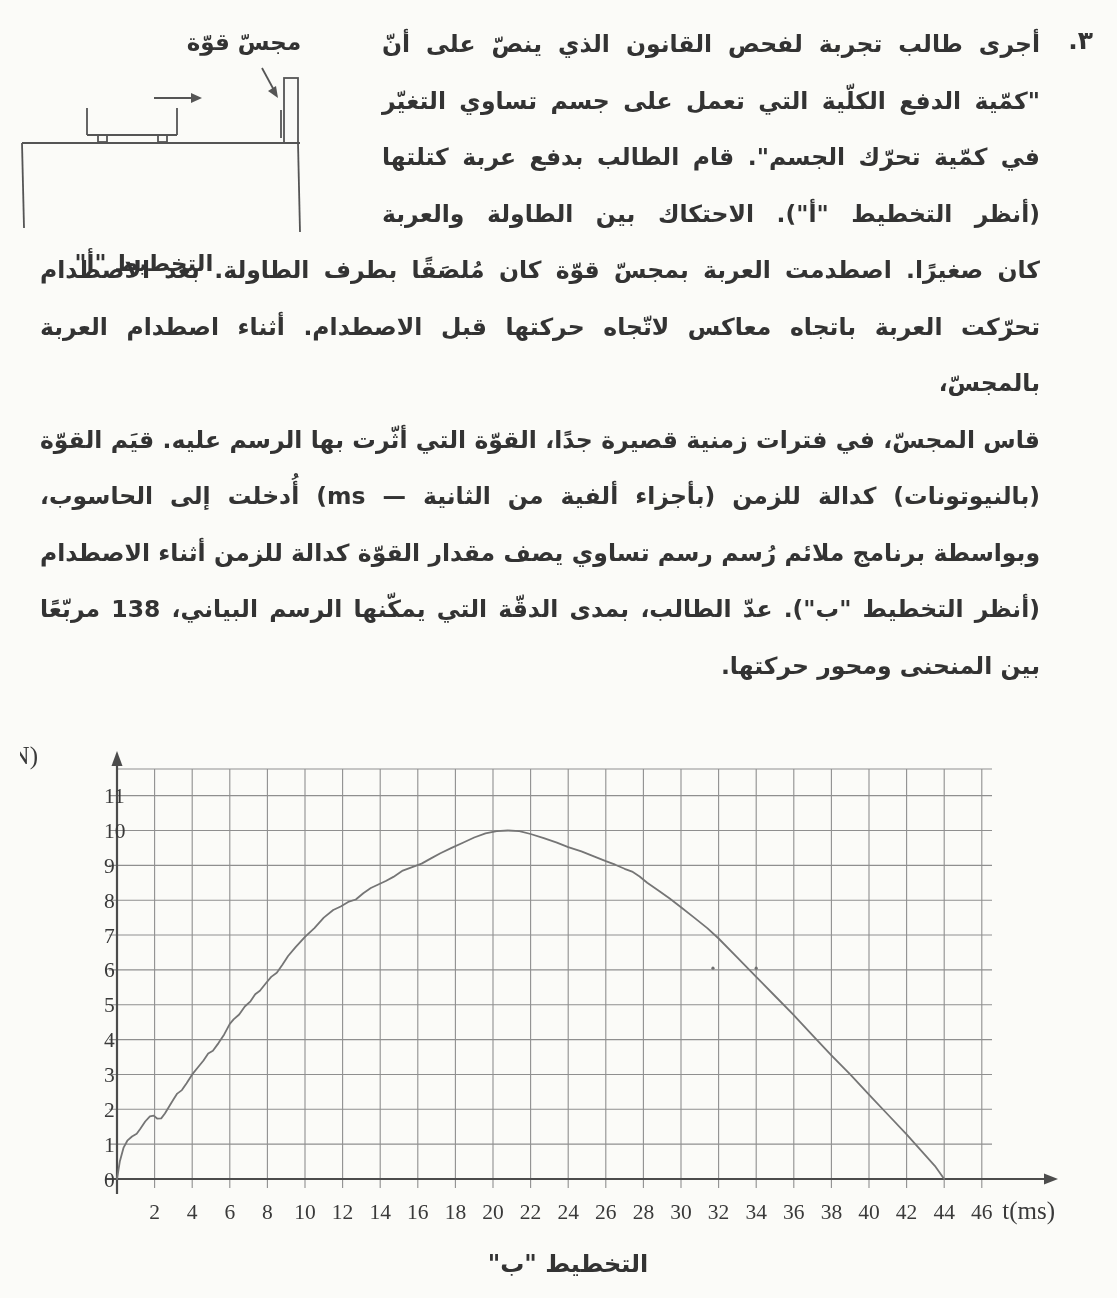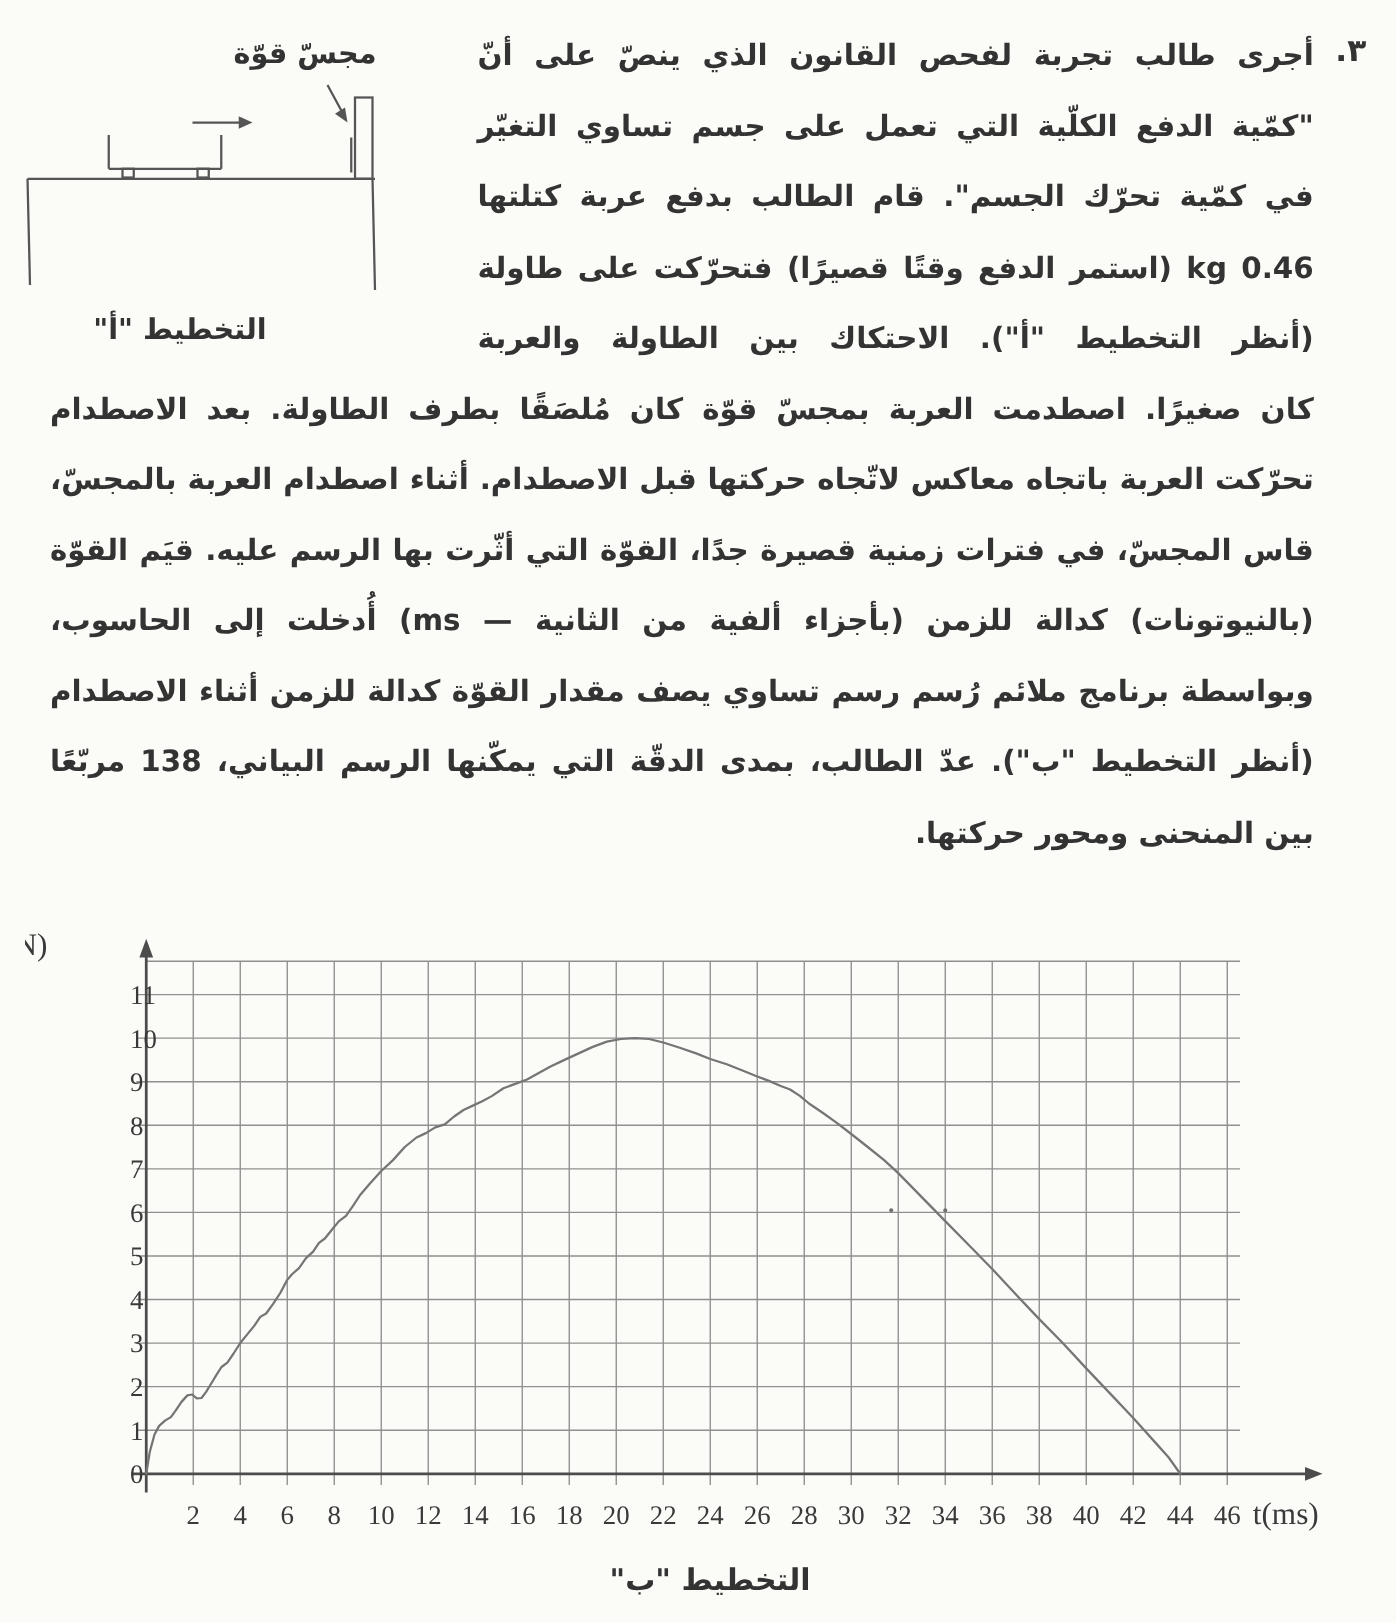--- a/index.html
+++ b/index.html
@@ -11,21 +11,21 @@
     font-family:"DejaVu Sans", sans-serif;
     color:#2f2f2f;
     direction:rtl;
   }
   
   .qnum{
     position:absolute;top:26px;right:24px;
     font-size:25px;font-weight:700;color:#333;
   }
   .qtext{
-    position:absolute;top:16px;right:66px;left:40px;
+    position:absolute;top:16px;right:77px;left:40px;
     font-size:23.5px;font-weight:700;line-height:56.5px;
     color:#333;
   }
   .qtext .ln{display:block;white-space:nowrap;}
   .qtext .j{white-space:normal;text-align:justify;text-align-last:justify;}
   .qtext .narrow{margin-left:342px;}
   .qtext .last{text-align:right;text-align-last:right;}
   
   .diagA{position:absolute;left:12px;top:16px;}
   .diagA text{font-family:"DejaVu Sans", sans-serif;font-weight:700;fill:#333;}
@@ -47,21 +47,20 @@
 <body>
 
 <div class="page">
 
   <div class="qnum">٣.</div>
 
   <div class="qtext">
     <span class="ln j narrow">أجرى طالب تجربة لفحص القانون الذي ينصّ على أنّ</span>
     <span class="ln j narrow">"كمّية الدفع الكلّية التي تعمل على جسم تساوي التغيّر</span>
     <span class="ln j narrow">في كمّية تحرّك الجسم".  قام الطالب بدفع عربة كتلتها</span>
-    <span class="ln j narrow">0.46 kg (استمر الدفع وقتًا قصيرًا) فتحرّكت على طاولة</span>
     <span class="ln j narrow">(أنظر التخطيط "أ"). الاحتكاك بين الطاولة والعربة</span>
     <span class="ln j">كان صغيرًا. اصطدمت العربة بمجسّ قوّة كان مُلصَقًا بطرف الطاولة.  بعد الاصطدام</span>
     <span class="ln j">تحرّكت العربة باتجاه معاكس لاتّجاه حركتها قبل الاصطدام. أثناء اصطدام العربة بالمجسّ،</span>
     <span class="ln j">قاس المجسّ، في فترات زمنية قصيرة جدًا، القوّة التي أثّرت بها الرسم عليه. قيَم القوّة</span>
     <span class="ln j">(بالنيوتونات) كدالة للزمن (بأجزاء ألفية من الثانية — ms) أُدخلت إلى الحاسوب،</span>
     <span class="ln j">وبواسطة برنامج ملائم رُسم رسم تساوي يصف مقدار القوّة كدالة للزمن أثناء الاصطدام</span>
     <span class="ln j">(أنظر التخطيط "ب").  عدّ الطالب، بمدى الدقّة التي يمكّنها الرسم البياني، 138 مربّعًا</span>
     <span class="ln last">بين المنحنى ومحور حركتها.</span>
   </div>
 

